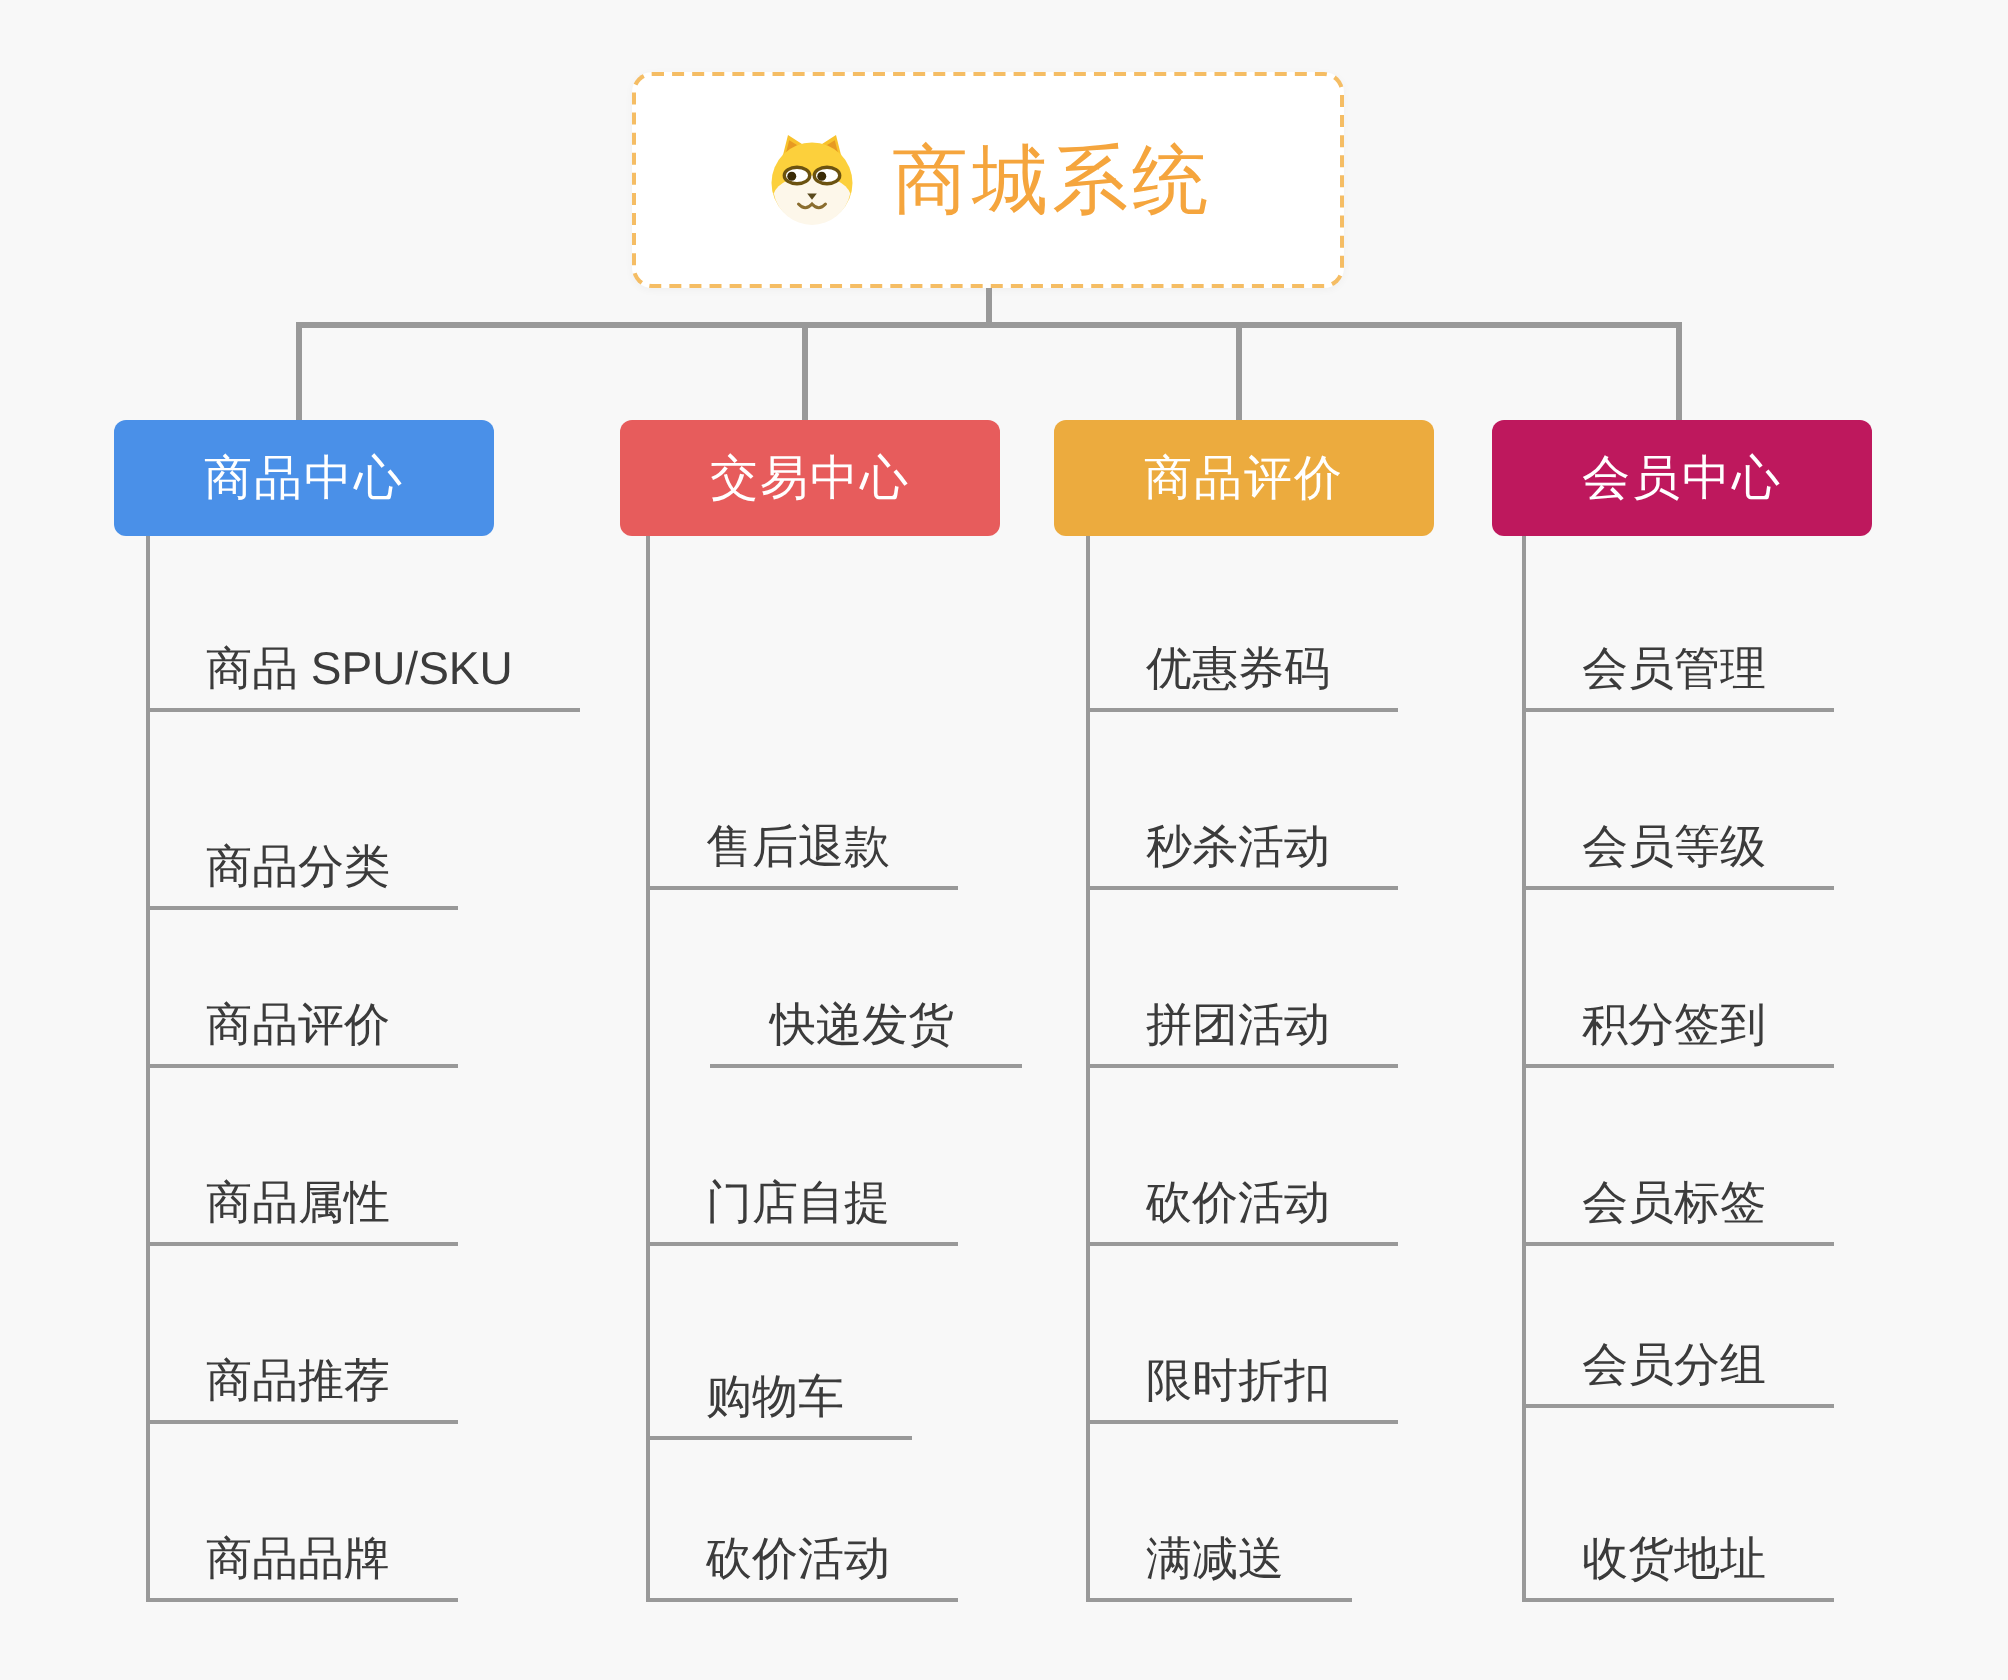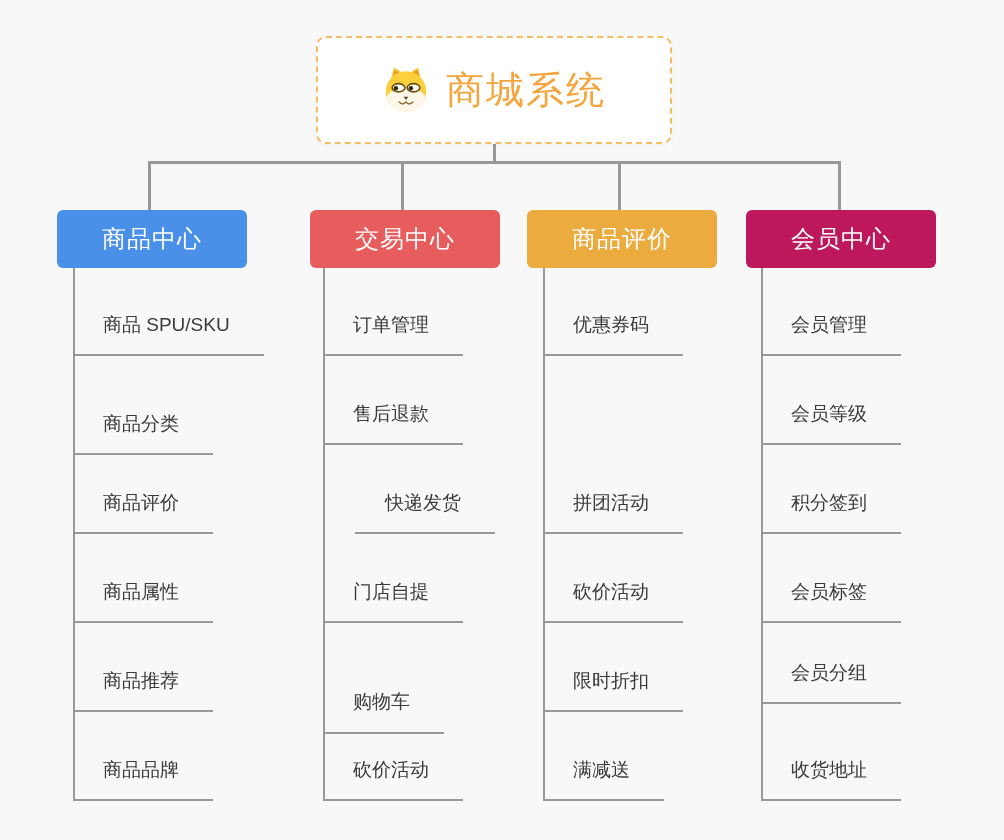--- a/index.html
+++ b/index.html
@@ -91,23 +91,23 @@
     left:0;
     height:44px;
     box-sizing:border-box;
     border-bottom:2px solid #999999;
     padding:0 34px 0 30px;
     display:flex;
     align-items:flex-end;
     white-space:nowrap;
   }
   .leaf-label{
-    font-size:19px;
+    font-size:23px;
     line-height:1;
-    padding-bottom:20px;
+    padding-bottom:8px;
     color:#3b3b3b;
   }
 </style>
 </head>
 <body>
 
 <div class="canvas">
 
   <div class="root-node" style="border-color: rgb(245, 189, 100);">
     <span class="root-icon">
@@ -157,44 +157,44 @@
       </div>
       <div class="leaf" style="top: 400px;">
         <span class="leaf-label">商品推荐</span>
       </div>
       <div class="leaf" style="top: 489px;">
         <span class="leaf-label">商品品牌</span>
       </div>
     </div>
   <div class="leaf-col c-1">
     <div class="trunk"></div>
-  <div class="leaf" style="top: 44px;">
-        <span class="leaf-label">订单管理</span>
-      </div>
       <div class="leaf" style="top: 133px;">
         <span class="leaf-label">售后退款</span>
       </div>
       <div class="leaf" style="top: 222px; margin-left: 32px;">
         <span class="leaf-label">快递发货</span>
       </div>
       <div class="leaf" style="top: 311px;">
         <span class="leaf-label">门店自提</span>
       </div>
-      <div class="leaf" style="top: 422px; align-items: center;">
+      <div class="leaf" style="top: 408px;">
         <span class="leaf-label">购物车</span>
       </div>
       <div class="leaf" style="top: 489px;">
         <span class="leaf-label">砍价活动</span>
       </div>
     </div>
   <div class="leaf-col c-2">
     <div class="trunk"></div>
   <div class="leaf" style="top: 44px;">
         <span class="leaf-label">优惠券码</span>
       </div>
+      <div class="leaf" style="top: 133px;">
+        <span class="leaf-label">秒杀活动</span>
+      </div>
       <div class="leaf" style="top: 222px;">
         <span class="leaf-label">拼团活动</span>
       </div>
       <div class="leaf" style="top: 400px;">
         <span class="leaf-label">限时折扣</span>
       </div>
       <div class="leaf" style="top: 311px;">
         <span class="leaf-label">砍价活动</span>
       </div>
       <div class="leaf" style="top: 489px;">

